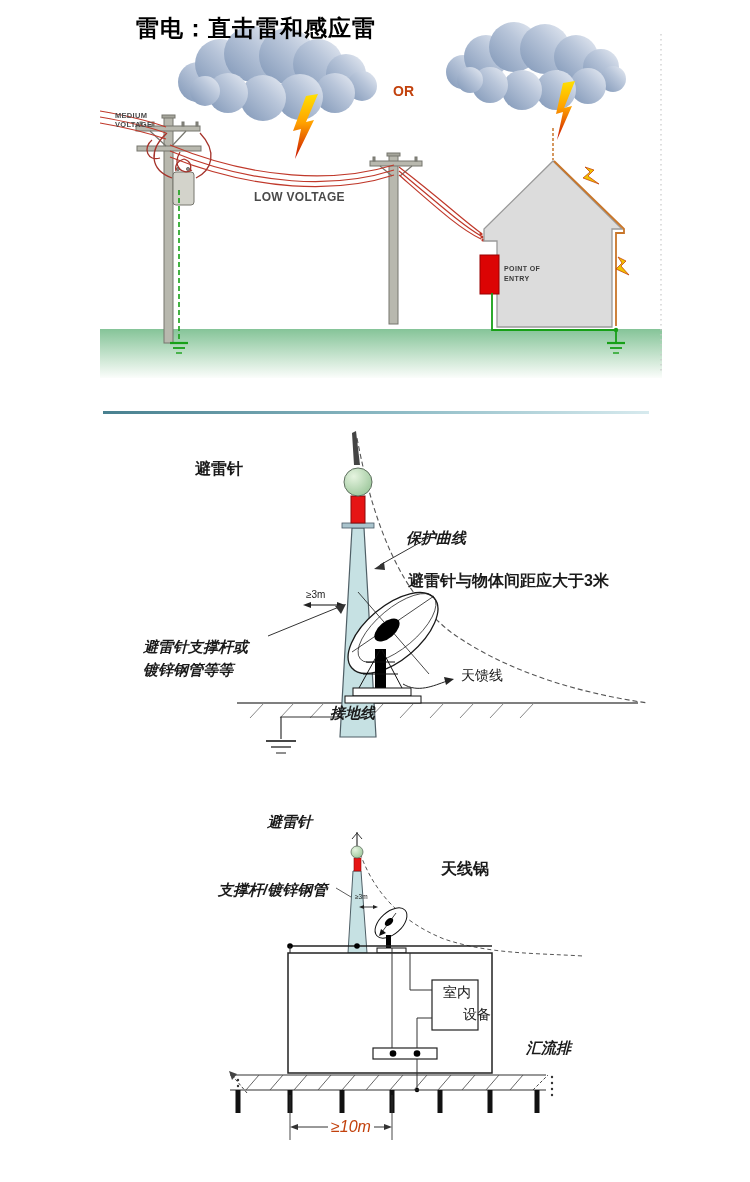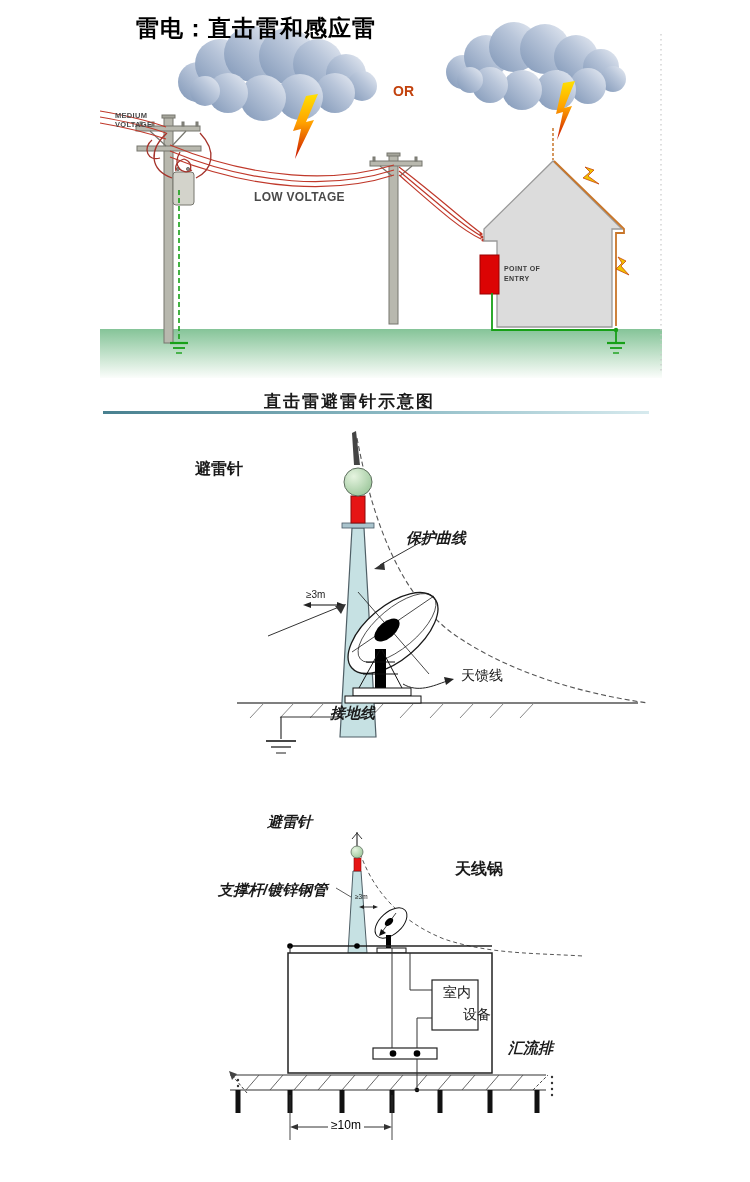--- a/index.html
+++ b/index.html
@@ -13,21 +13,21 @@
   .or{font-size:14px;font-weight:bold;color:#c2410c;}
   .poe{font-size:7px;font-weight:600;color:#3a3a3a;line-height:1.4;letter-spacing:.4px;}
   .m-title{font-size:17px;font-weight:bold;letter-spacing:2px;}
   .divider{position:absolute;left:103px;top:411px;width:546px;height:3px;
            background:linear-gradient(90deg,#48808f,#8fbcc6 55%,#d7eaee);}
   .cn15{font-size:15px;font-weight:bold;font-style:italic;}
   .cn16{font-size:16px;font-weight:bold;}
   .cn13{font-size:14px;font-weight:500;}
   .dim{font-size:10px;color:#222;}
   .dim2{font-size:6.5px;color:#222;}
-  .dim10{font-size:12px;color:#000000;background:#fff;padding:0 3px;}
+  .dim10{font-size:16px;color:#c2410c;background:#fff;padding:0 3px;font-style:italic;}
   .lh{line-height:1.5;}
 </style>
 </head>
 <body>
 
 <div id="page">
 
   <svg class="abs" style="left:0;top:0" width="750" height="385" viewBox="0 0 750 385">
     <defs>
       <linearGradient id="t_cloud" x1="0" y1="1" x2="1" y2="0">
@@ -158,21 +158,20 @@
 
     <line x1="661" y1="34" x2="661" y2="374" stroke="#c8c8c8" stroke-width="1.2" stroke-dasharray="1.5,3.5"></line>
   </svg>
 
   <div class="lbl top-title" style="left:112px;top:13px">雷电：直击雷和感应雷</div>
   <div class="lbl tiny-en" style="left:115px;top:90px"><span>MEDIUM</span><br><span>VOLTAGE</span></div>
   <div class="lbl tiny-en" style="left:254px;top:169px;font-size:12px">LOW VOLTAGE</div>
   <div class="lbl or" style="left:393px;top:83px">OR</div>
   <div class="lbl poe" style="left:504px;top:264px"><span>POINT OF</span><br><span>ENTRY</span></div>
 
-  <div class="lbl m-title" style="left:264px;top:390px">直击雷避雷针示意图</div>
   <div class="divider"></div>
 
   <svg class="abs" style="left:0;top:385px" width="750" height="405" viewBox="0 0 750 405">
     <defs>
       <radialGradient id="m_ball" cx="0.35" cy="0.3" r="0.9">
         <stop offset="0" stop-color="#e6f4e0"></stop>
           <stop offset="1" stop-color="#8fbf8f"></stop>
       </radialGradient>
     </defs>
 
@@ -237,21 +236,23 @@
     </g>
 
     <g>
       <path d="M403,299 C418,308 433,301 447,296" stroke="#222" stroke-width="1" fill="none"></path>
       <polygon points="454,294 444,292 446,300" fill="#222"></polygon>
     </g>
   </svg>
 
   <div class="lbl cn16" style="left:195px;top:459px">避雷针</div>
   <div class="lbl cn15" style="left:406px;top:529px">保护曲线</div>
+  <div class="lbl cn16" style="left:408px;top:571px">避雷针与物体间距应大于3米</div>
   <div class="lbl dim" style="left:306px;top:589px">≥3m</div>
+  <div class="lbl cn15 lh" style="left:143px;top:636px"><span>避雷针支撑杆或</span><br><span>镀锌钢管等等</span></div>
   <div class="lbl" style="left:461px;top:667px;font-size:14px;font-weight:normal">天馈线</div>
   <div class="lbl cn15" style="left:330px;top:704px">接地线</div>
 
   <svg class="abs" style="left:0;top:790px" width="750" height="392" viewBox="0 0 750 392">
     <defs>
       <radialGradient id="b_ball" cx="0.35" cy="0.3" r="0.9">
         <stop offset="0" stop-color="#e6f4e0"></stop>
           <stop offset="1" stop-color="#8fbf8f"></stop>
       </radialGradient>
     </defs>
@@ -349,20 +350,20 @@
       <line x1="290" y1="305" x2="290" y2="350" stroke="#333" stroke-width="0.9"></line>
       <line x1="392" y1="305" x2="392" y2="350" stroke="#333" stroke-width="0.9"></line>
       <line x1="296" y1="337" x2="386" y2="337" stroke="#333" stroke-width="1"></line>
       <polygon points="290,337 298,334 298,340" fill="#333"></polygon>
       <polygon points="392,337 384,334 384,340" fill="#333"></polygon>
     </g>
   </svg>
 
   <div class="lbl cn15" style="left:267px;top:813px">避雷针</div>
   <div class="lbl cn15" style="left:218px;top:881px">支撑杆/镀锌钢管</div>
-  <div class="lbl cn16" style="left:455px;top:859px">天线锅</div>
+  <div class="lbl cn16" style="left:441px;top:859px">天线锅</div>
   <div class="lbl dim2" style="left:355px;top:893px">≥3m</div>
   <div class="lbl cn13" style="left:443px;top:984px">室内</div>
   <div class="lbl cn13" style="left:463px;top:1006px">设备</div>
-  <div class="lbl cn15" style="left:508px;top:1039px">汇流排</div>
+  <div class="lbl cn15" style="left:526px;top:1039px">汇流排</div>
   <div class="lbl dim10" style="left:328px;top:1118px">≥10m</div>
 
 </div>
 
 </body></html>

